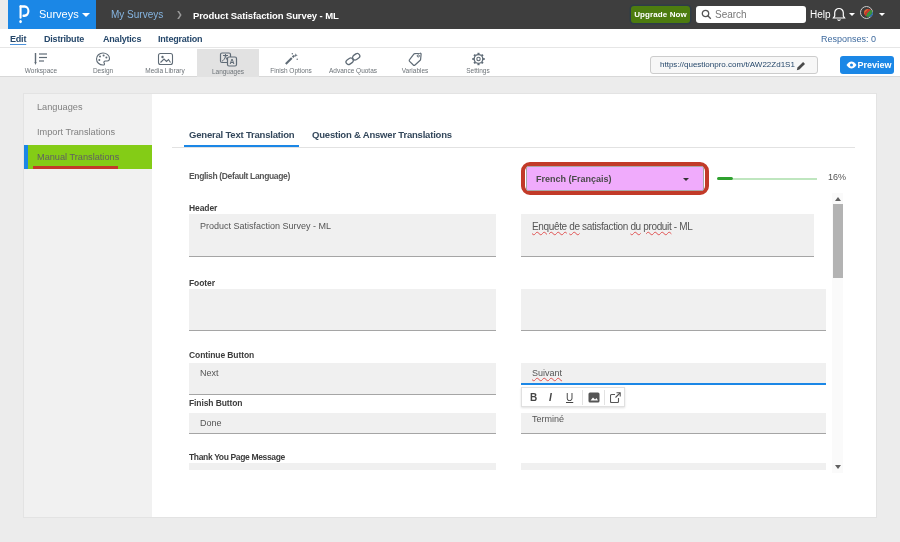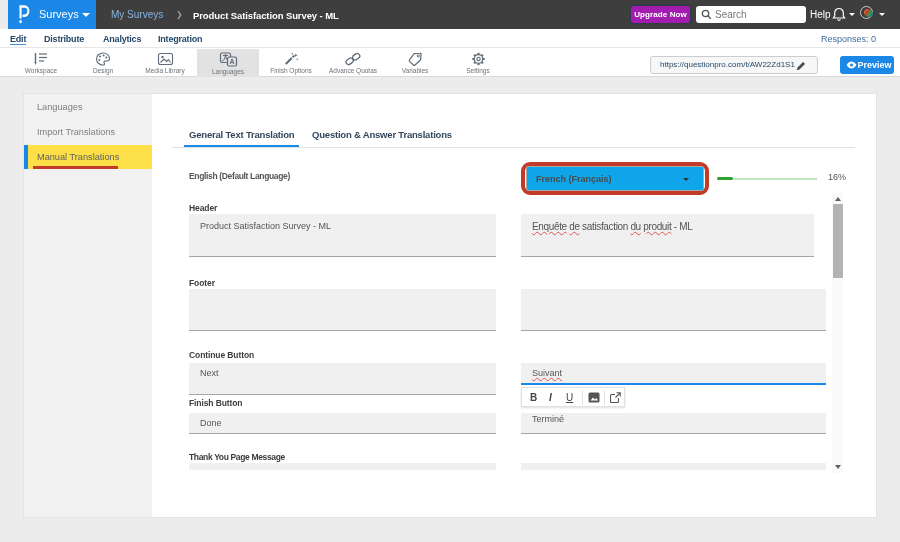--- a/index.html
+++ b/index.html
@@ -6,21 +6,21 @@
 html,body { width:900px; height:542px; overflow:hidden; }
 body { font-family:"Liberation Sans", sans-serif; background:#ececec; position:relative; }
 .abs { position:absolute; }
 
 
 #topbar { position:absolute; left:8px; top:0; width:900px; height:29px; background:#3e3e3e; }
 #logoblk { position:absolute; left:0; top:0; width:88px; height:29px; background:#1b87e6; color:#fff; }
 #logoblk .lbl { position:absolute; left:31px; top:8px; font-size:11px; color:#fff; }
 #logoblk .car { position:absolute; left:74px; top:13px; width:0; height:0; border-left:4px solid transparent; border-right:4px solid transparent; border-top:4px solid #fff; }
 .crumb { position:absolute; top:9px; font-size:10px; }
-#upg { position:absolute; left:623px; top:6px; width:59px; height:17px; background:#a21caf; border-radius:3px; box-shadow:0 0 0 1.5px #2f3c47; color:#fff; font-size:8px; font-weight:bold; text-align:center; line-height:17px; letter-spacing:0.1px; }
+#upg { position:absolute; left:623px; top:6px; width:59px; height:17px; background:#4d7c0f; border-radius:3px; box-shadow:0 0 0 1.5px #2f3c47; color:#fff; font-size:8px; font-weight:bold; text-align:center; line-height:17px; letter-spacing:0.1px; }
 #srch { position:absolute; left:688px; top:6px; width:110px; height:17px; background:#fff; border-radius:3px; color:#777; font-size:10px; line-height:17px; }
 #help { position:absolute; left:802px; top:9px; font-size:10px; color:#fff; }
 
 
 #menurow { position:absolute; left:0; top:29px; width:900px; height:19px; background:#fff; border-bottom:1px solid #e6e6e6; }
 #menurow span.mi { position:absolute; top:5px; font-size:9px; color:#25476a; font-weight:bold; letter-spacing:-0.2px; }
 #resp { position:absolute; right:24px; top:5px; font-size:9px; color:#3e6a9e; }
 
 
 #toolrow { position:absolute; left:0; top:48px; width:900px; height:29px; background:#fff; border-bottom:1px solid #d8d8d8; }
@@ -28,35 +28,35 @@
 .titem svg { display:block; margin:3px auto 0; }
 .titem .tl { display:block; font-size:6.5px; color:#6d7378; margin-top:1px; }
 .titem.sel { background:#e2e2e2; }
 #urlbox { position:absolute; left:650px; top:8px; width:168px; height:18px; background:#f7f7f7; border:1px solid #ccc; border-radius:3px; font-size:8px; color:#25476a; line-height:16px; white-space:nowrap; }
 #prevbtn { position:absolute; left:840px; top:8px; width:54px; height:18px; background:#1b87e6; border-radius:3px; color:#fff; font-size:9px; font-weight:bold; text-align:center; line-height:18px; }
 
 
 #card { position:absolute; left:24px; top:94px; width:852px; height:423px; background:#fff; outline:1px solid #e3e3e3; }
 #sidebar { position:absolute; left:0; top:0; width:128px; height:423px; background:#f1f1f1; }
 .sbi { position:absolute; left:0; width:128px; height:24px; font-size:9.2px; color:#818181; line-height:24px; padding-left:13px; }
-.sbi.act { background:#fde047; color:#606060; border-left:4px solid #1b87e6; padding-left:9px; height:24px; }
+.sbi.act { background:#84cc16; color:#606060; border-left:4px solid #1b87e6; padding-left:9px; height:24px; }
 #redbar { position:absolute; left:9px; top:72px; width:85px; height:3px; background:#c23a28; }
 
 
 #main { position:absolute; left:128px; top:0; width:724px; height:423px; }
 .tab { position:absolute; top:35px; font-size:9.5px; font-weight:bold; letter-spacing:-0.2px; color:#33475b; }
 #tabline { position:absolute; left:20px; top:53px; width:683px; height:1px; background:#e2e2e2; }
 #tabblue { position:absolute; left:32px; top:50.5px; width:115px; height:2.5px; background:#1b87e6; }
 .flabel { position:absolute; font-size:8.5px; font-weight:bold; letter-spacing:-0.1px; color:#3c3c3c; }
 .fbox { position:absolute; background:#f0f0f0; border-bottom:1px solid #a5a5a5; font-size:9px; color:#555; padding:7px 0 0 11px; }
 .sq { text-decoration:underline; text-decoration-style:wavy; text-decoration-color:#e05252; text-decoration-thickness:0.9px; text-underline-offset:1px; }
 
 
 #redbox { position:absolute; left:369px; top:68px; width:188px; height:33px; border:4px solid #c23a28; border-radius:9px; }
-#seldd { position:absolute; left:374px; top:72px; width:178px; height:25px; background:#0ea5e9; border:1px solid #a8a8a8; border-radius:2px; font-size:9px; font-weight:bold; color:#4a4a4a; line-height:24px; padding-left:9px; }
+#seldd { position:absolute; left:374px; top:72px; width:178px; height:25px; background:#f0abfc; border:1px solid #a8a8a8; border-radius:2px; font-size:9px; font-weight:bold; color:#4a4a4a; line-height:24px; padding-left:9px; }
 #seldd .car { position:absolute; right:14px; top:10.5px; width:0; height:0; border-left:3px solid transparent; border-right:3px solid transparent; border-top:3.8px solid #333; }
 
 
 #pgdark { position:absolute; left:565px; top:83px; width:16px; height:3px; background:#2fa12f; border-radius:2px; }
 #pglight { position:absolute; left:581px; top:83.5px; width:84px; height:2px; background:#bfe6bf; }
 #pgtxt { position:absolute; left:676px; top:78px; font-size:9px; color:#555; }
 
 
 #edtb { position:absolute; left:369px; top:293px; width:104px; height:20px; background:#fff; border:1px solid #e0e0e0; box-shadow:0 1px 2px rgba(0,0,0,.12); }
 

